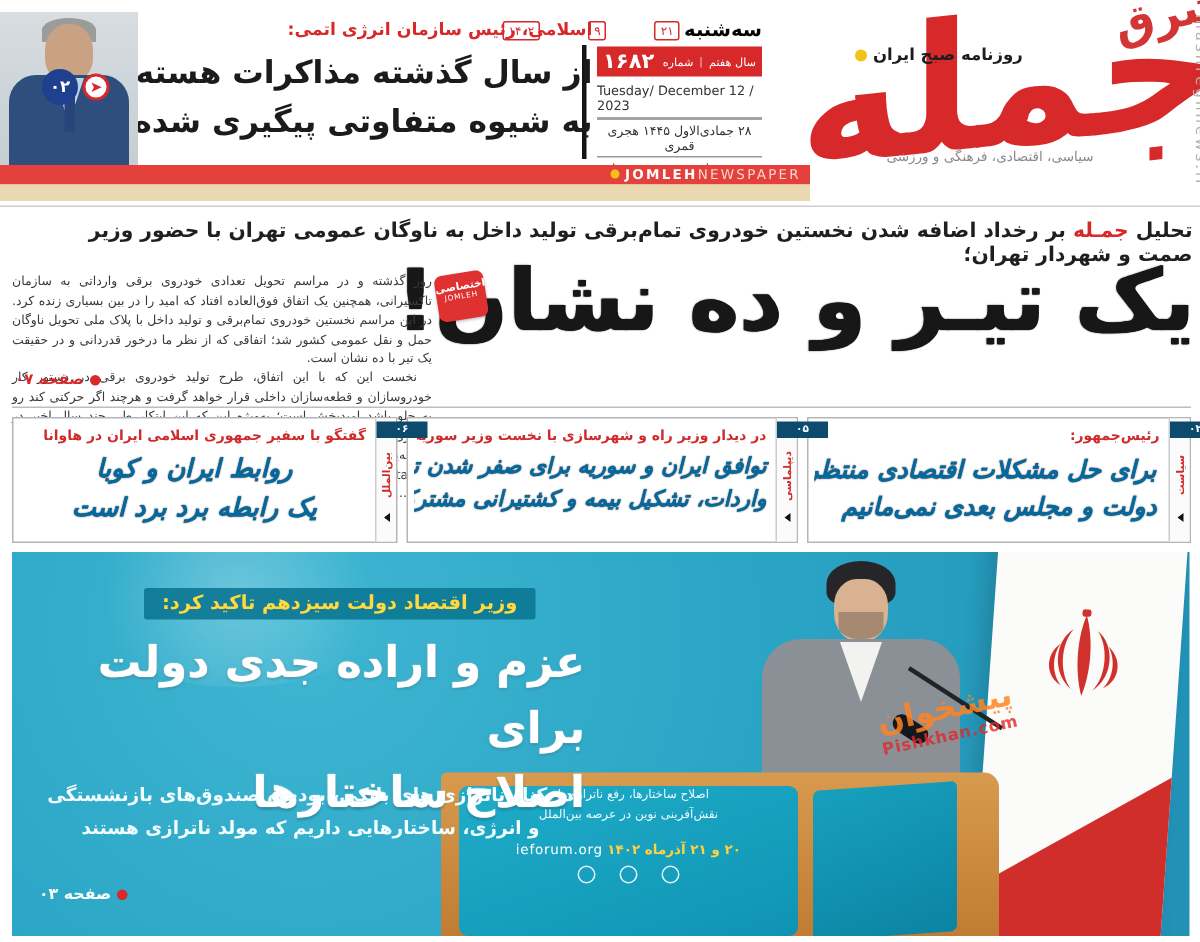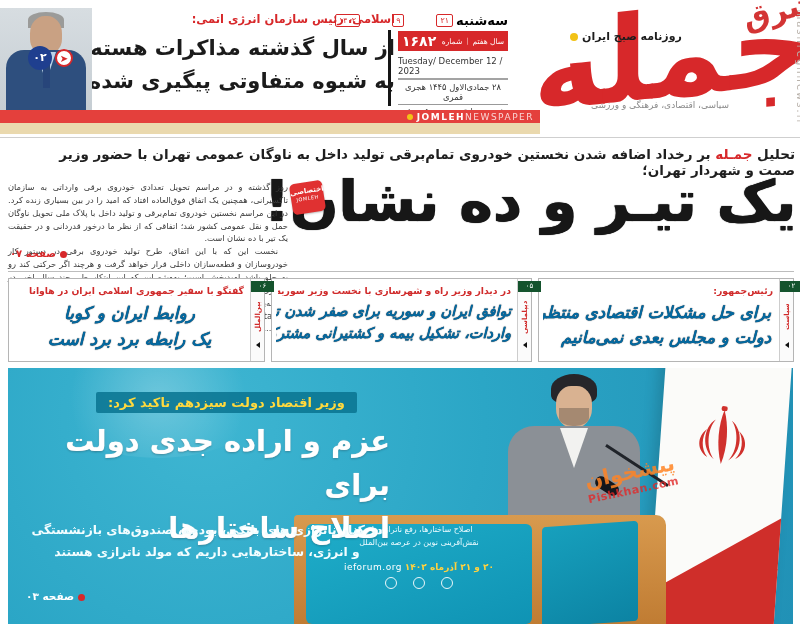--- a/index.html
+++ b/index.html
@@ -71,21 +71,21 @@
   .lead-body { left:8px; top:181px; width:280px; direction:rtl; text-align:justify;
     font-size:8.3px; line-height:1.55; color:#3a3a3a; }
   .lead-body p + p { text-indent:10px; }
   .lead-pageref { left:10px; top:248px; direction:rtl; font-size:10px; font-weight:bold; color:#d7282a; }
   .rdot { display:inline-block; width:7px; height:7px; border-radius:50%; background:#d7282a; margin-left:4px; vertical-align:middle; }
   .hr2 { left:8px; top:271px; width:786px; height:1px; background:#bdbdbd; }
 
   
   .nbox { position:absolute; top:278px; height:84px; background:#fff; border:1px solid #b5b5b5; }
   .nbox-tab { position:absolute; right:0; top:0; bottom:0; width:14px; border-left:1px solid #cdcdcd; background:#fbfbfb; text-align:center; }
-  .tab-num { margin:2px auto 2px; width:23px; height:11px; background:#14532d; color:#fff; font-size:7px; font-weight:normal; line-height:11px; }
+  .tab-num { margin:2px auto 2px; width:34px; height:11px; background:#0c4a6e; color:#fff; font-size:7px; font-weight:bold; line-height:11px; }
   .tab-label { writing-mode:vertical-rl; transform:rotate(180deg); font-size:7px; color:#d02b2b; font-weight:bold; margin:1px auto; height:46px; }
   .tab-arrow { width:0; height:0; border-top:3px solid transparent; border-bottom:3px solid transparent; border-right:4px solid #111; margin:2px auto; }
   .nbox-kicker { position:absolute; right:20px; top:6px; left:6px; font-size:9.3px; font-weight:bold; color:#d02b2b; direction:rtl; text-align:right; white-space:nowrap; overflow:hidden; }
   .nbox-headline { position:absolute; right:18px; left:4px; top:22px; direction:rtl; font-weight:bold; color:#0369a1;
     line-height:1.5; white-space:nowrap; overflow:hidden; text-shadow:0 0 1px #151515;font-style:italic; }
   .nbox0 .nbox-headline { font-size:16.5px; text-align:right; padding-right:4px; }
   .nbox1 .nbox-headline { font-size:14.5px; text-align:right; padding-right:2px; }
   .nbox2 .nbox-headline { font-size:17px; text-align:center; }
 
   

